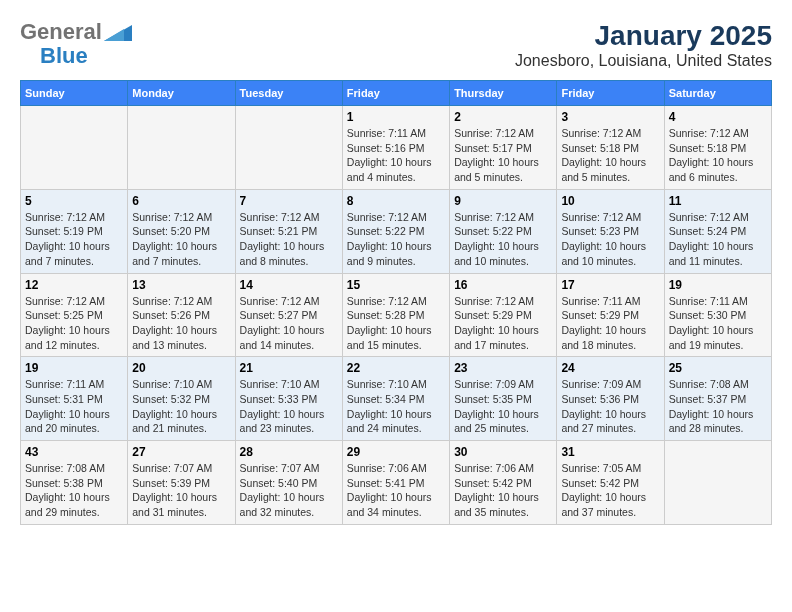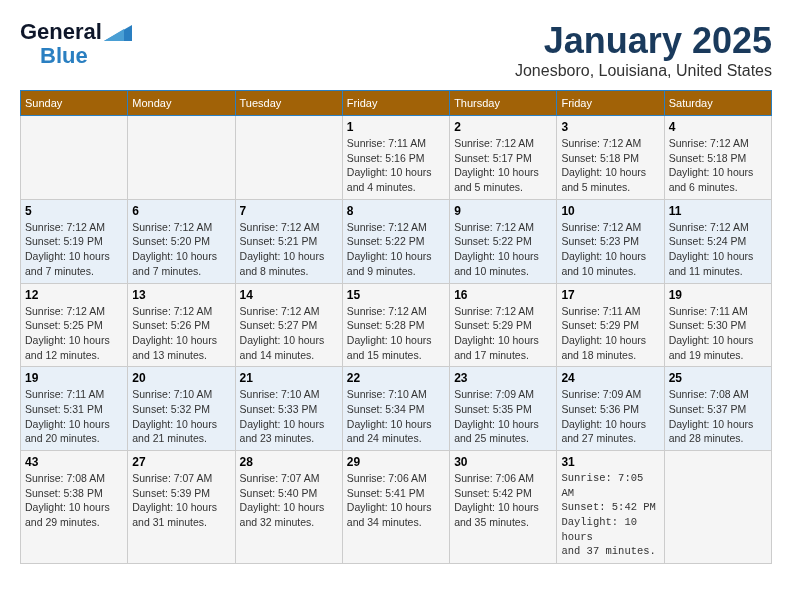--- a/index.html
+++ b/index.html
@@ -18,38 +18,38 @@
     }
     .logo {
       display: flex;
       flex-direction: column;
       align-items: flex-start;
     }
     .title-block {
       text-align: right;
     }
     .title-block h1 {
-      font-size: 36px;
+      font-size: 28px;
       font-weight: bold;
       color: #1a3a5c;
     }
     .title-block h2 {
       font-size: 16px;
       font-weight: normal;
       color: #333;
     }
     table {
       width: 100%;
       border-collapse: collapse;
       font-size: 11px;
     }
     thead tr th {
-      background-color: #a16207;
+      background-color: #3b82f6;
       color: white;
-      font-weight: normal;
+      font-weight: bold;
       padding: 6px 4px;
       text-align: left;
       border: 1px solid #2a7fc1;
     }
     tbody tr td {
       vertical-align: top;
       padding: 4px;
       border: 1px solid #ccc;
       min-height: 80px;
       width: 107px;
@@ -75,21 +75,21 @@
       background-color: inherit;
     }
   </style>
 </head>
 <body>
 
 <div class="header">
   <div class="logo">
     <div style="display:flex; align-items:center;">
       <div style="font-size:22px; font-weight:bold; color:#1a3a5c; line-height:1.1;">
-        <span style="color:#0f172a;">General</span><svg style="display:inline-block; vertical-align:middle; margin-left:2px;" width="28" height="16" viewBox="0 0 28 16">
+        <span style="color:#737373;">General</span><svg style="display:inline-block; vertical-align:middle; margin-left:2px;" width="28" height="16" viewBox="0 0 28 16">
             <polygon points="0,16 28,0 28,16" fill="#2a7fc1"></polygon>
             <polygon points="0,16 20,4 20,16" fill="#4a9fd4"></polygon>
           </svg><br>
         <span style="color:#2a7fc1; margin-left:20px;">Blue</span>
       </div>
     </div>
   </div>
   <div class="title-block">
     <h1>January 2025</h1>
     <h2>Jonesboro, Louisiana, United States</h2>
@@ -326,21 +326,21 @@
         </td>
         <td>
           <div class="day-number">30</div>
           <div class="day-info" style="white-space: pre-line;">Sunrise: 7:06 AM
 Sunset: 5:42 PM
 Daylight: 10 hours
 and 35 minutes.</div>
         </td>
         <td>
           <div class="day-number">31</div>
-          <div class="day-info" style="white-space: pre-line; font-family: Liberation Mono, monospace;">Sunrise: 7:05 AM
+          <div class="day-info" style="white-space: pre-line;">Sunrise: 7:05 AM
 Sunset: 5:42 PM
 Daylight: 10 hours
 and 37 minutes.</div>
         </td>
         <td class="empty-cell"></td>
       </tr>
     </tbody>
 </table>
 
 </body></html>

